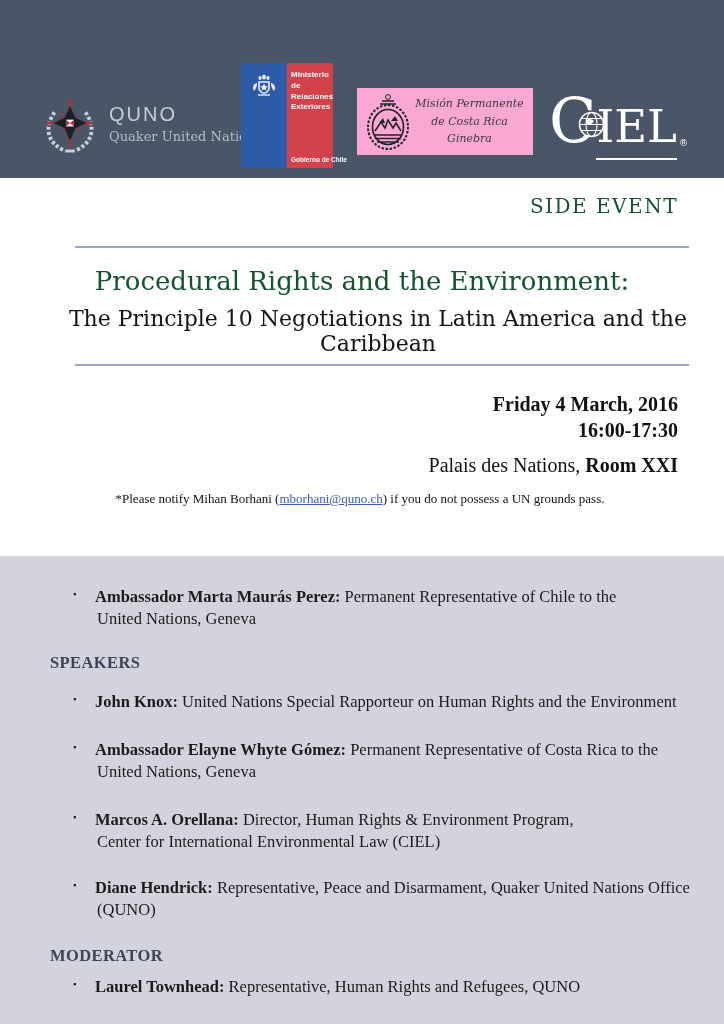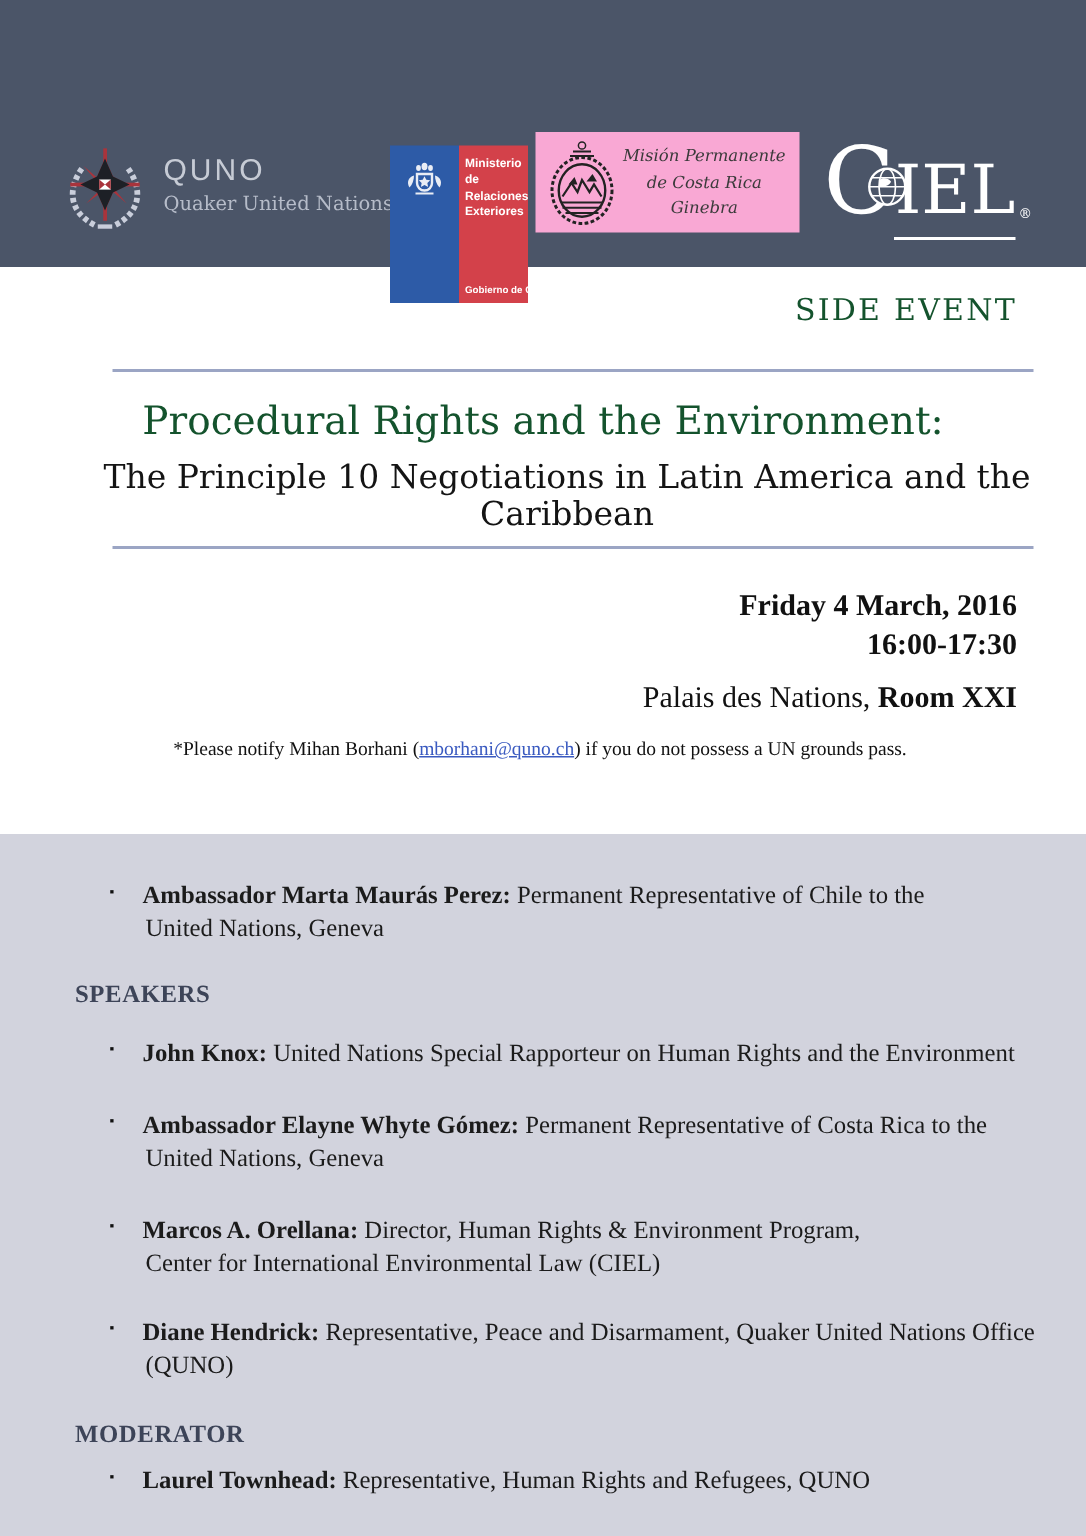--- a/index.html
+++ b/index.html
@@ -6,21 +6,21 @@
   .page{
     position:relative;width:724px;height:1024px;margin:0 auto;
     background:#ffffff;overflow:hidden;
     font-family:"Liberation Serif",serif;
   }
   
   .banner{position:absolute;left:0;top:0;width:724px;height:178px;background:#4b5568;}
   .quno{position:absolute;left:42px;top:92px;display:flex;align-items:center;gap:11px;color:#c6cbd5;}
   .quno-name{font-family:Liberation Sans, sans-serif;font-size:20px;letter-spacing:2px;line-height:1;}
   .quno-sub{font-family:"DejaVu Serif",serif;font-size:13px;color:#b6bcc9;margin-top:5px;white-space:nowrap;}
-  .chile{position:absolute;left:260px;top:63px;width:92px;height:105px;display:flex;margin-top:34px;}
+  .chile{position:absolute;left:241px;top:63px;width:92px;height:105px;display:flex;}
   .chile-blue{width:46px;background:#2d5ba7;position:relative;}
   .chile-blue svg{position:absolute;left:8px;top:8px;}
   .chile-red{width:46px;background:#d3414a;position:relative;color:#fff;font-family:"Liberation Sans",sans-serif;}
   .chile-min{position:absolute;left:4px;top:7px;width:40px;font-size:8px;font-weight:bold;line-height:1.35;}
   .chile-gob{position:absolute;left:4px;bottom:5px;width:42px;font-size:6.5px;font-weight:bold;white-space:nowrap;}
   .cr{position:absolute;left:357px;top:88px;width:176px;height:67px;background:#f9a8d4;display:flex;align-items:center;box-sizing:border-box;padding:4px 5px 4px 8px;}
   .cr-text{flex:1;text-align:center;font-family:"DejaVu Serif",serif;font-style:italic;font-size:11px;color:#3a3a3a;line-height:1.6;}
   .ciel{position:absolute;left:549px;top:90px;height:64px;color:#ffffff;display:flex;align-items:baseline;font-family:"DejaVu Serif",serif;}
   .ciel-c{font-size:62px;line-height:62px;}
   .ciel-globe{position:absolute;left:29px;top:21px;}

